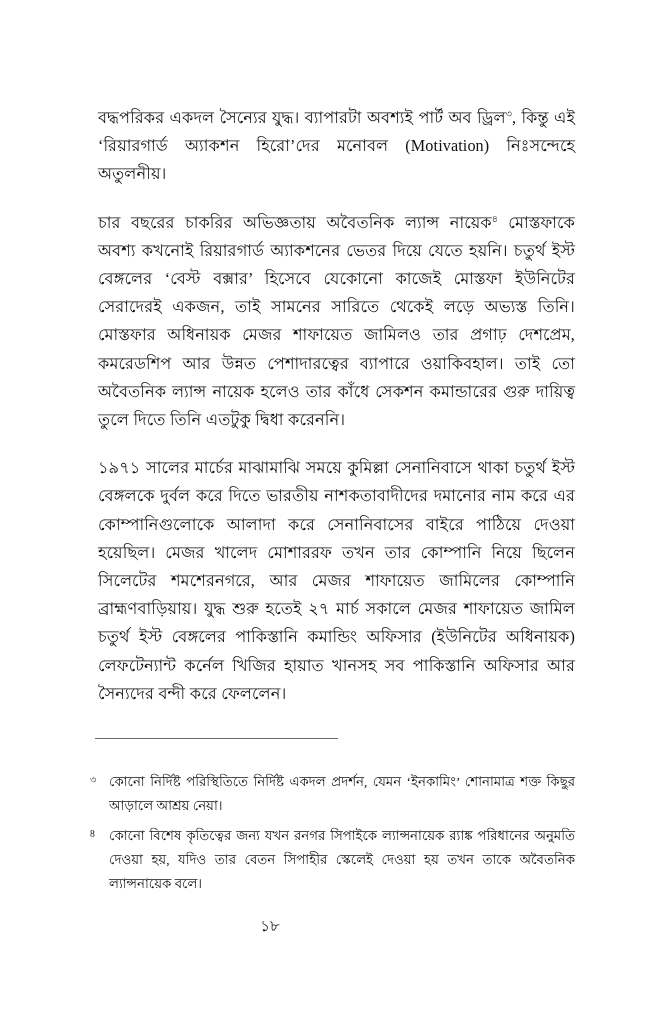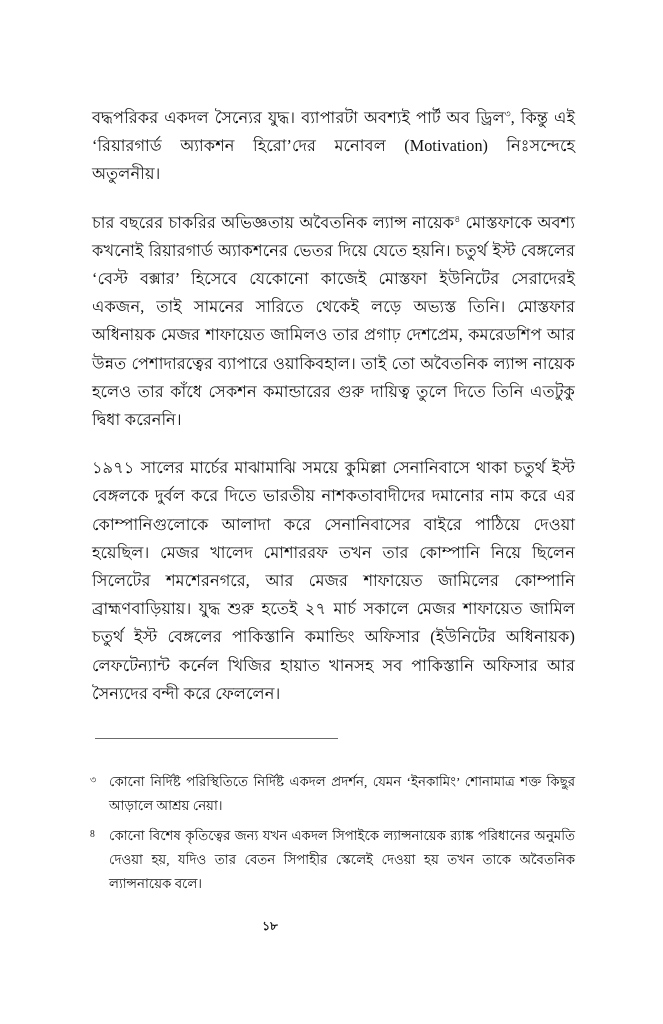--- a/index.html
+++ b/index.html
@@ -29,21 +29,21 @@
 
   .text-column {
     position: absolute;
     left: 90px;
     top: 104px;
     width: 485px;
   }
 
   
   .para {
-    margin: 0 0 20px 2px;
+    margin: 0 0 20px 8px;
     text-align: justify;
     text-justify: inter-word;
     font-size: 16.2px;
     line-height: 28.2px;
     letter-spacing: 0.1px;
     word-spacing: 0.4px;
     color: #111111;
   }
   .para:last-child {
     margin-bottom: 0;
@@ -101,24 +101,23 @@
     text-align: justify;
     text-justify: inter-word;
   }
 
   .page-number {
     position: absolute;
     left: 0;
     top: 916px;
     width: 540px;
     text-align: center;
-    font-size: 12px;
+    font-size: 15px;
     line-height: 20px;
     color: #111111;
-    font-weight: bold;
   }
 </style>
 </head>
 <body>
 
 <div class="page">
 
   <div class="text-column">
 
     <p class="para"><span>বদ্ধপরিকর একদল সৈন্যের যুদ্ধ। ব্যাপারটা অবশ্যই পার্ট অব ড্রিল</span><sup class="fn-ref">৩</sup><span>, কিন্তু এই ‘রিয়ারগার্ড অ্যাকশন হিরো’দের মনোবল (Motivation) নিঃসন্দেহে অতুলনীয়।</span></p>
@@ -133,20 +132,20 @@
 
   <div class="footnotes">
 
     <div class="footnote">
       <span class="fn-marker">৩</span>
       <span class="fn-body">কোনো নির্দিষ্ট পরিস্থিতিতে নির্দিষ্ট একদল প্রদর্শন, যেমন ‘ইনকামিং’ শোনামাত্র শক্ত কিছুর আড়ালে আশ্রয় নেয়া।</span>
     </div>
 
     <div class="footnote">
       <span class="fn-marker">8</span>
-      <span class="fn-body">কোনো বিশেষ কৃতিত্বের জন্য যখন একদল সিপাইকে ল্যান্সনায়েক র‍্যাঙ্ক পরিধানের অনুমতি দেওয়া হয়, যদিও তার বেতন সিপাহীর স্কেলেই দেওয়া হয় তখন তাকে অবৈতনিক ল্যান্সনায়েক বলে।</span>
+      <span class="fn-body">কোনো বিশেষ কৃতিত্বের জন্য যখন রনগর সিপাইকে ল্যান্সনায়েক র‍্যাঙ্ক পরিধানের অনুমতি দেওয়া হয়, যদিও তার বেতন সিপাহীর স্কেলেই দেওয়া হয় তখন তাকে অবৈতনিক ল্যান্সনায়েক বলে।</span>
     </div>
 
   </div>
 
   <div class="page-number">১৮</div>
 
 </div>
 
 </body></html>

